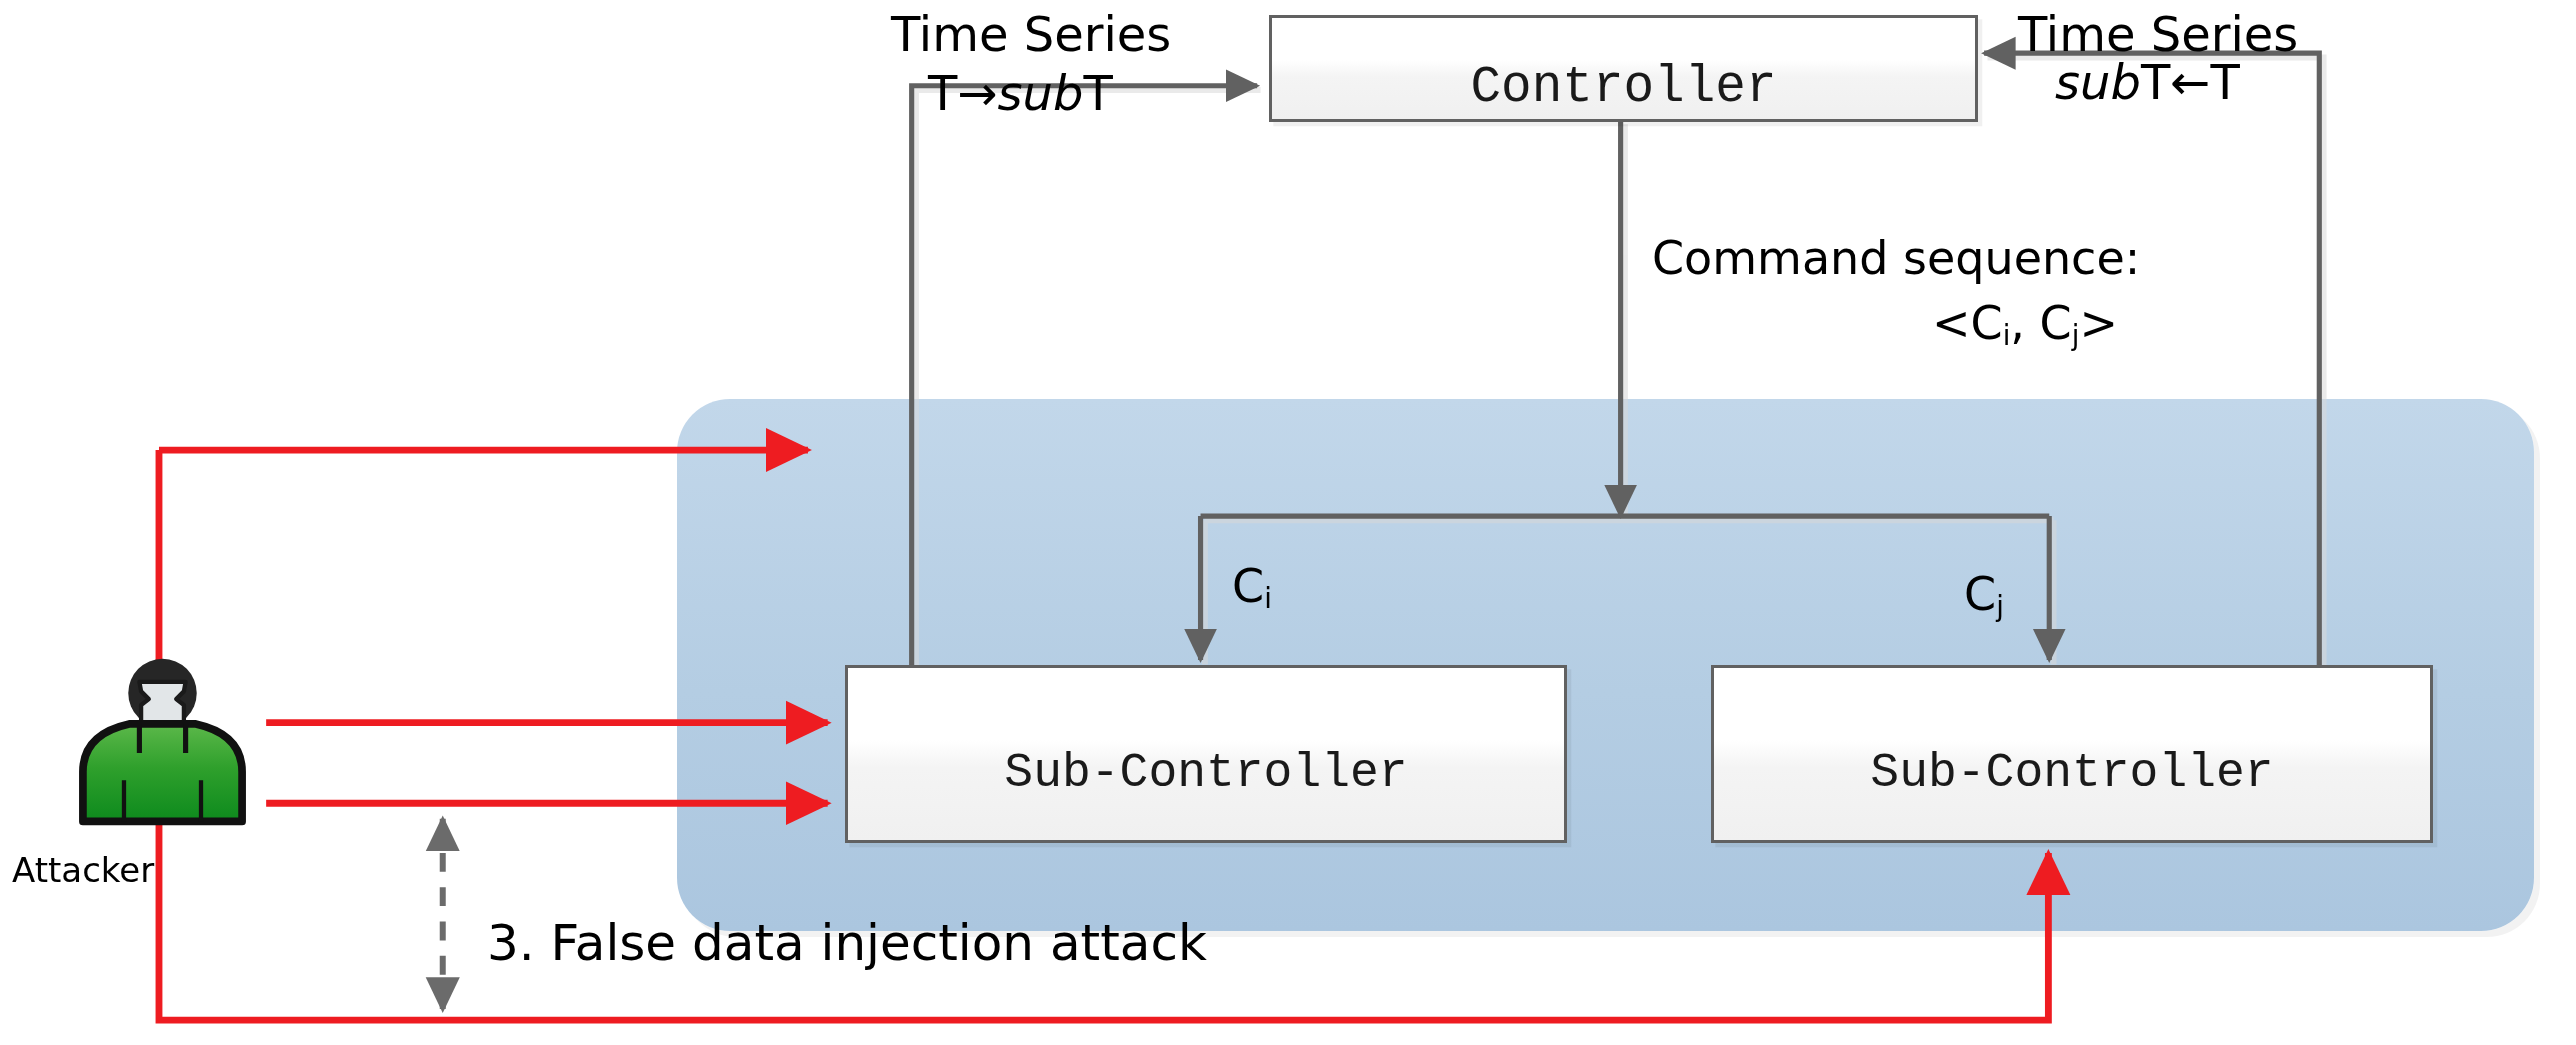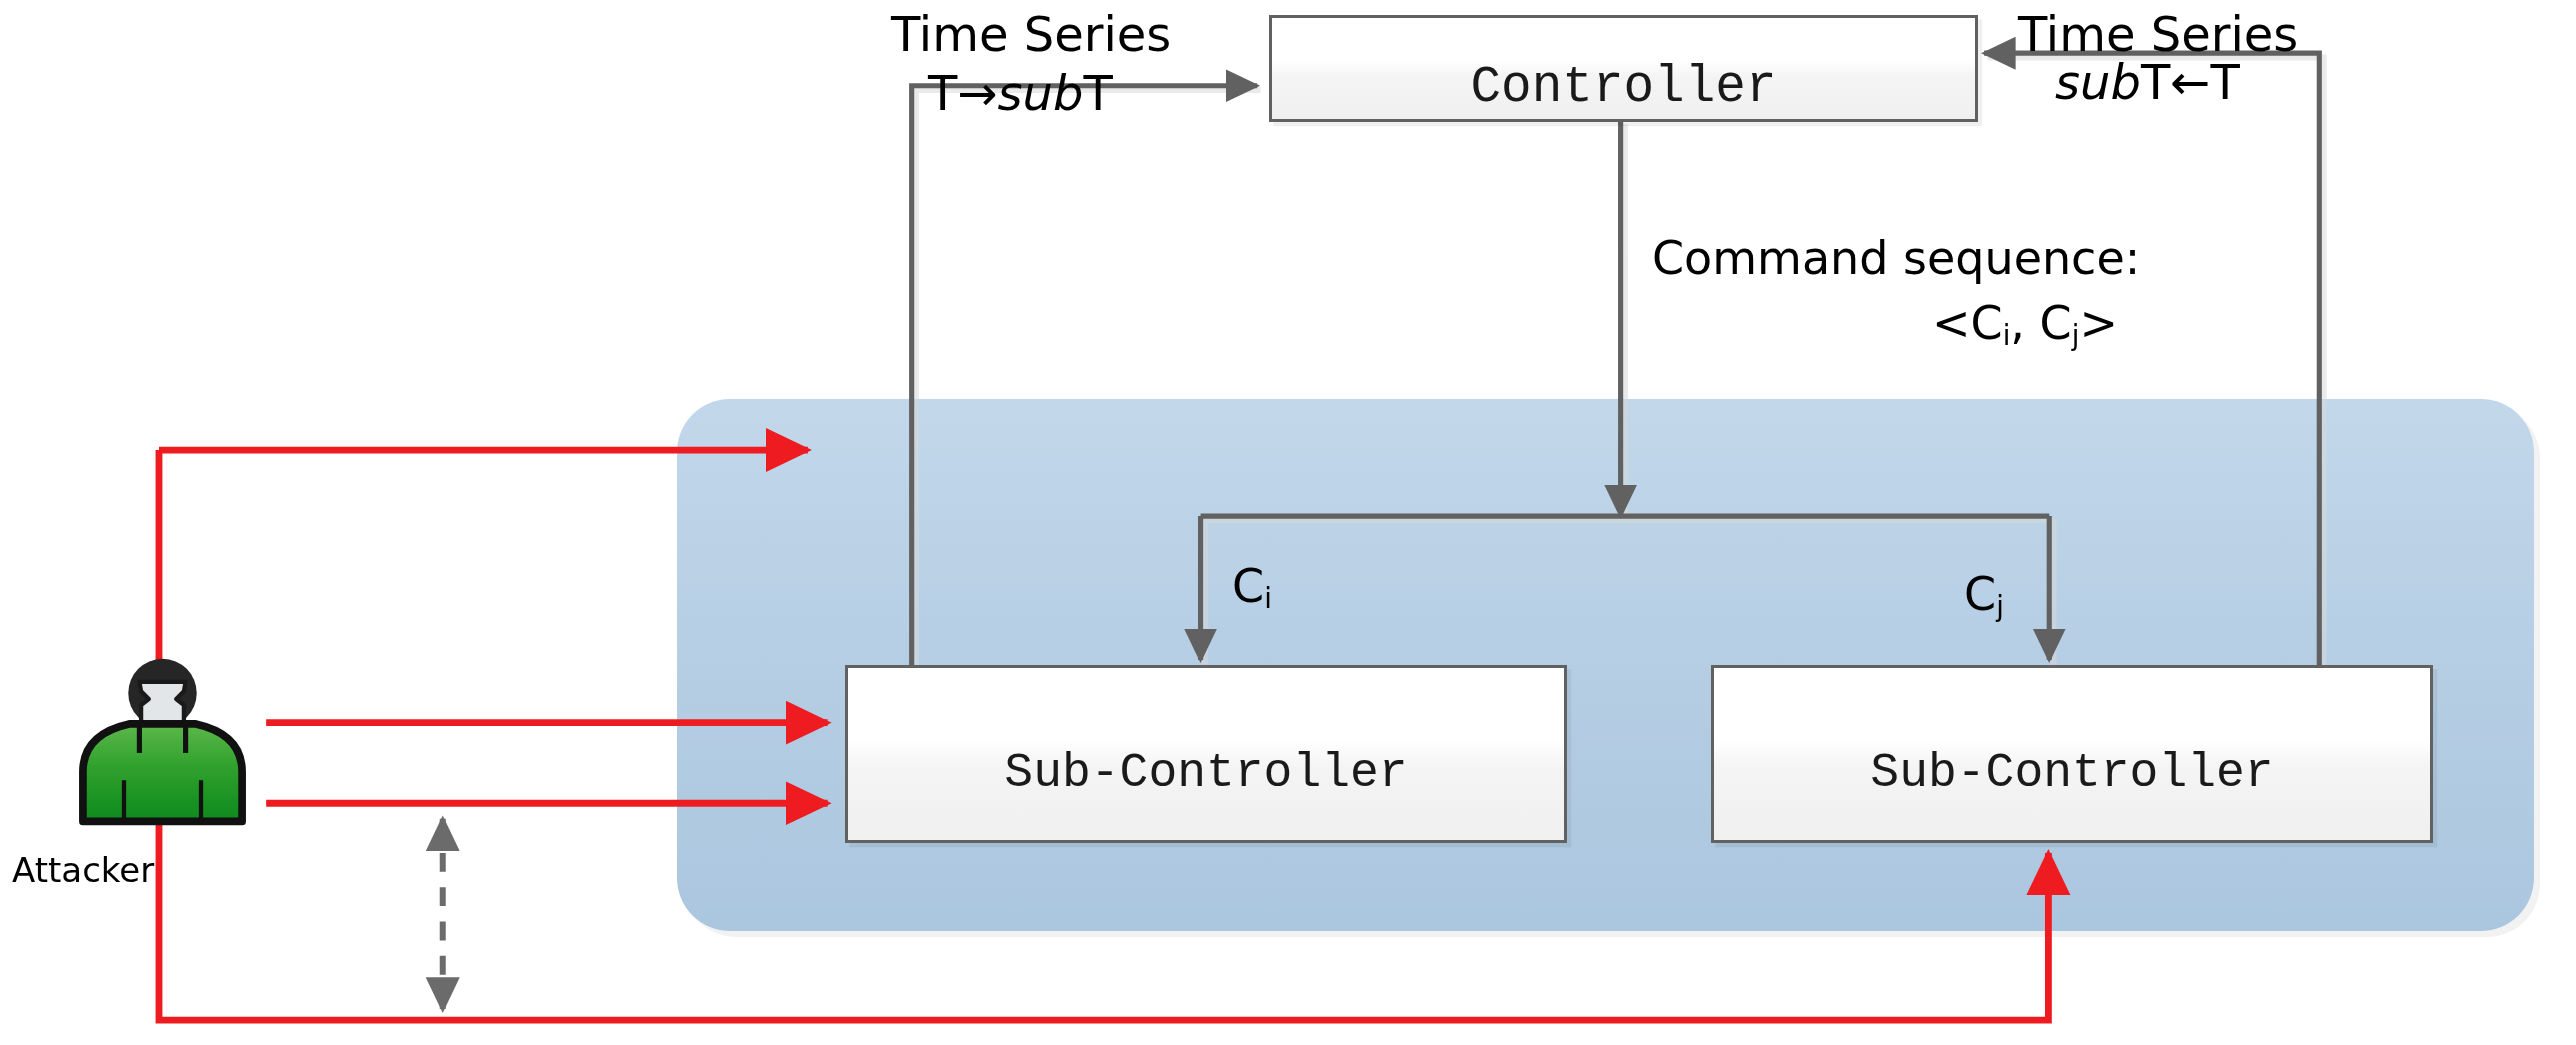--- a/index.html
+++ b/index.html
@@ -140,17 +140,18 @@
   <div class="lbl" style="left:1232px;top:563px;font-size:46px;">
     <span>C</span><span class="sub">i</span>
   </div>
 
   <div class="lbl" style="left:1964px;top:571px;font-size:46px;">
     <span>C</span><span class="sub">j</span>
   </div>
 
 
 
+  <div class="lbl" style="left:487px;top:918px;font-size:50px;">3. False data injection attack</div>
 
   <div class="lbl" style="left:12px;top:853px;font-size:34px;">Attacker</div>
 
 </div>
 
 
 </body></html>

